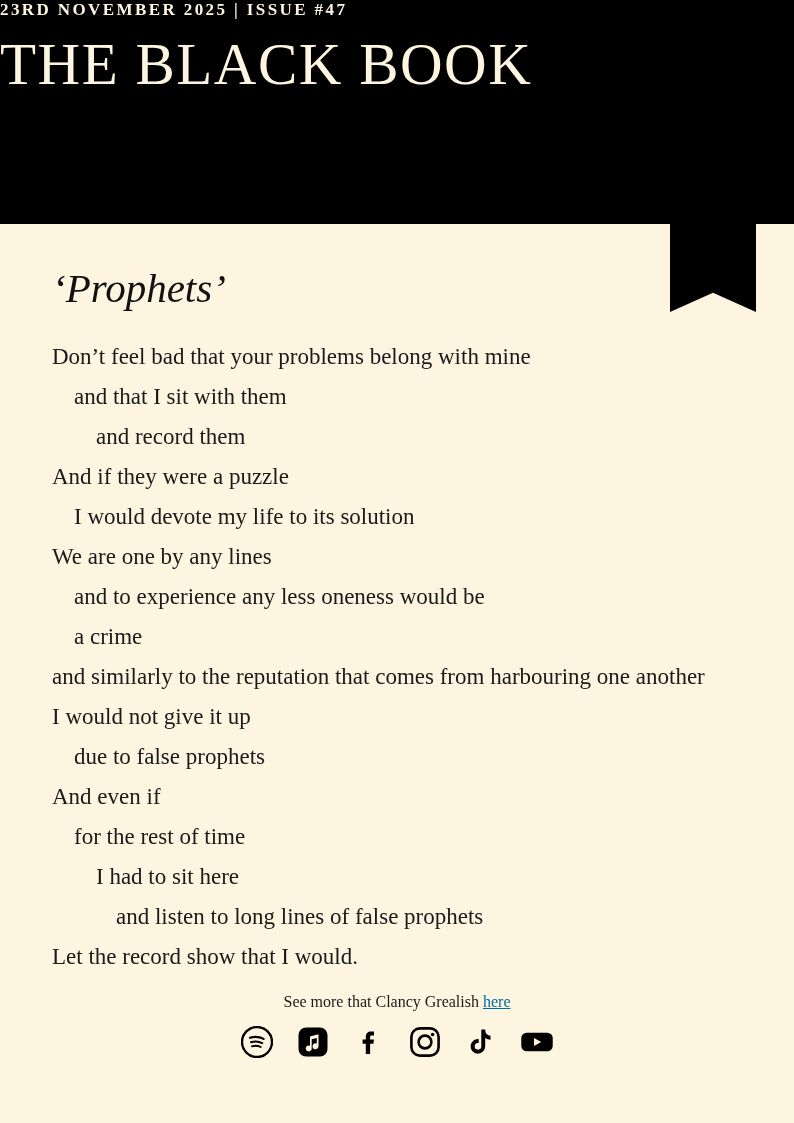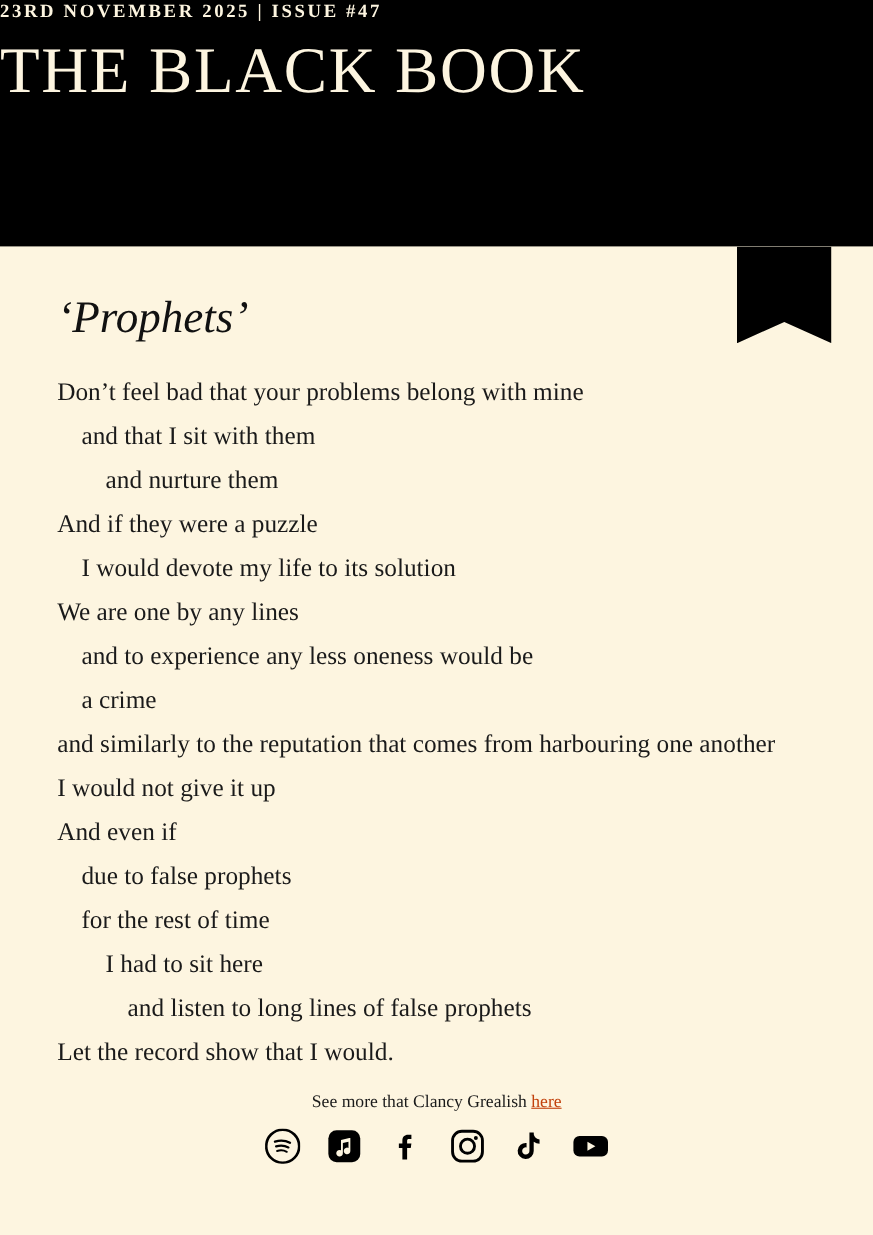--- a/index.html
+++ b/index.html
@@ -89,21 +89,21 @@
     margin-top: 16px;
     text-align: center;
   }
   .see-more {
     font-family: "Liberation Serif", serif;
     font-size: 16px;
     color: #1a1a1a;
     margin: 0 0 14px 0;
   }
   .see-more a {
-    color: #c2410c;
+    color: #0369a1;
     text-decoration: underline;
   }
   .socials {
     display: flex;
     justify-content: center;
     align-items: center;
     gap: 22px;
   }
   .social-icon {
     display: inline-flex;
@@ -127,30 +127,30 @@
   </div>
 
   <div class="bookmark"></div>
 
   <div class="content">
     <h2 class="poem-title">‘Prophets’</h2>
 
     <div class="poem">
       <div class="line">Don’t feel bad that your problems belong with mine</div>
       <div class="line indent-1">and that I sit with them</div>
-      <div class="line indent-2">and nurture them</div>
+      <div class="line indent-2">and record them</div>
       <div class="line">And if they were a puzzle</div>
       <div class="line indent-1">I would devote my life to its solution</div>
       <div class="line">We are one by any lines</div>
       <div class="line indent-1">and to experience any less oneness would be</div>
       <div class="line indent-1">a crime</div>
       <div class="line">and similarly to the reputation that comes from harbouring one another</div>
       <div class="line">I would not give it up</div>
+      <div class="line indent-1">due to false prophets</div>
       <div class="line">And even if</div>
-      <div class="line indent-1">due to false prophets</div>
       <div class="line indent-1">for the rest of time</div>
       <div class="line indent-2">I had to sit here</div>
       <div class="line indent-3">and listen to long lines of false prophets</div>
       <div class="line">Let the record show that I would.</div>
     </div>
 
     <div class="footer">
       <p class="see-more"><span>See more that Clancy Grealish </span><a href="#">here</a></p>
 
       <div class="socials">

